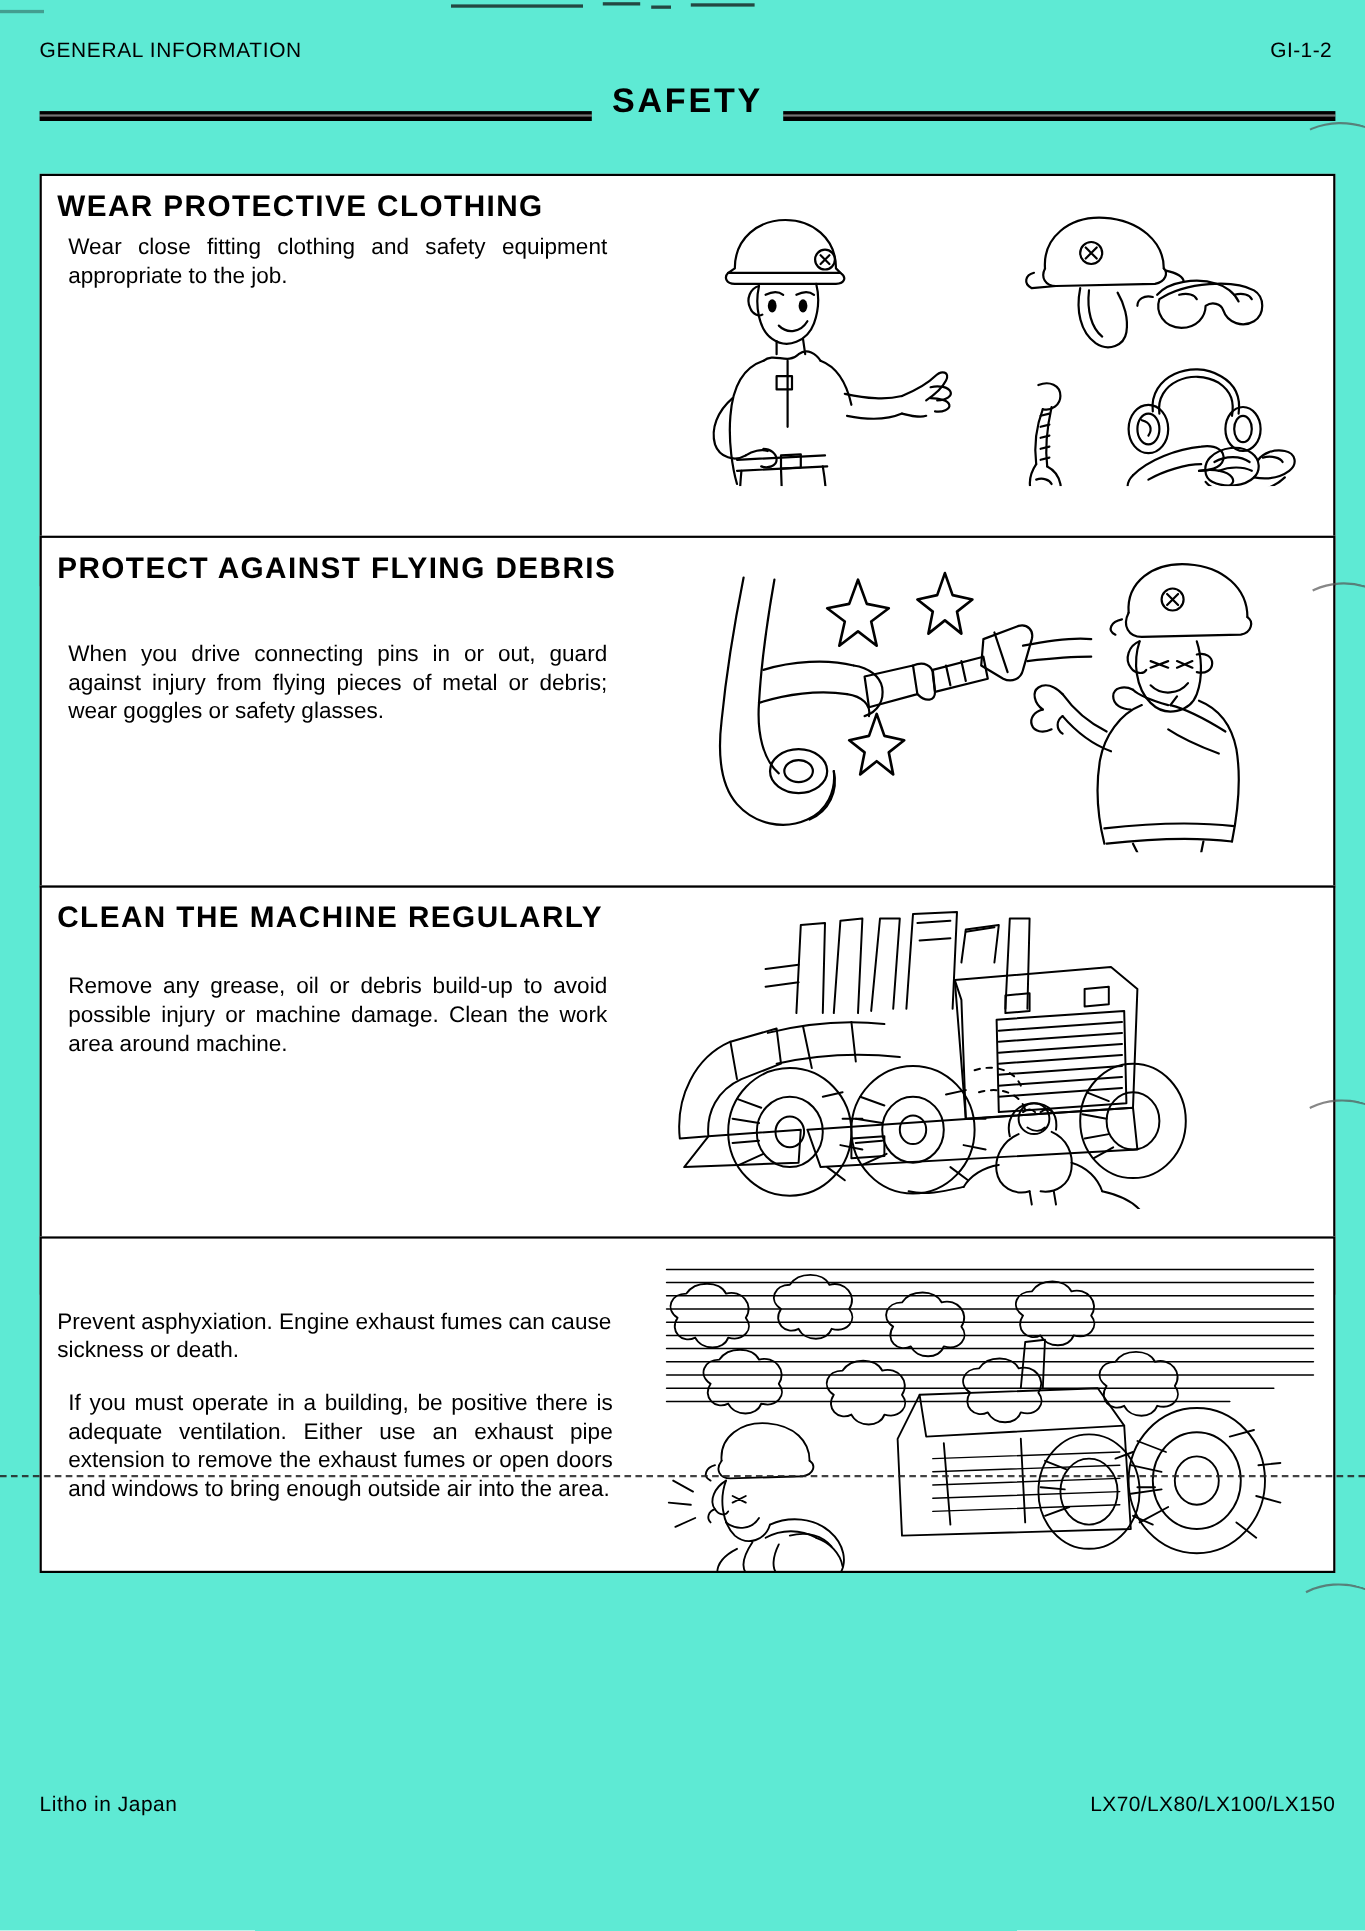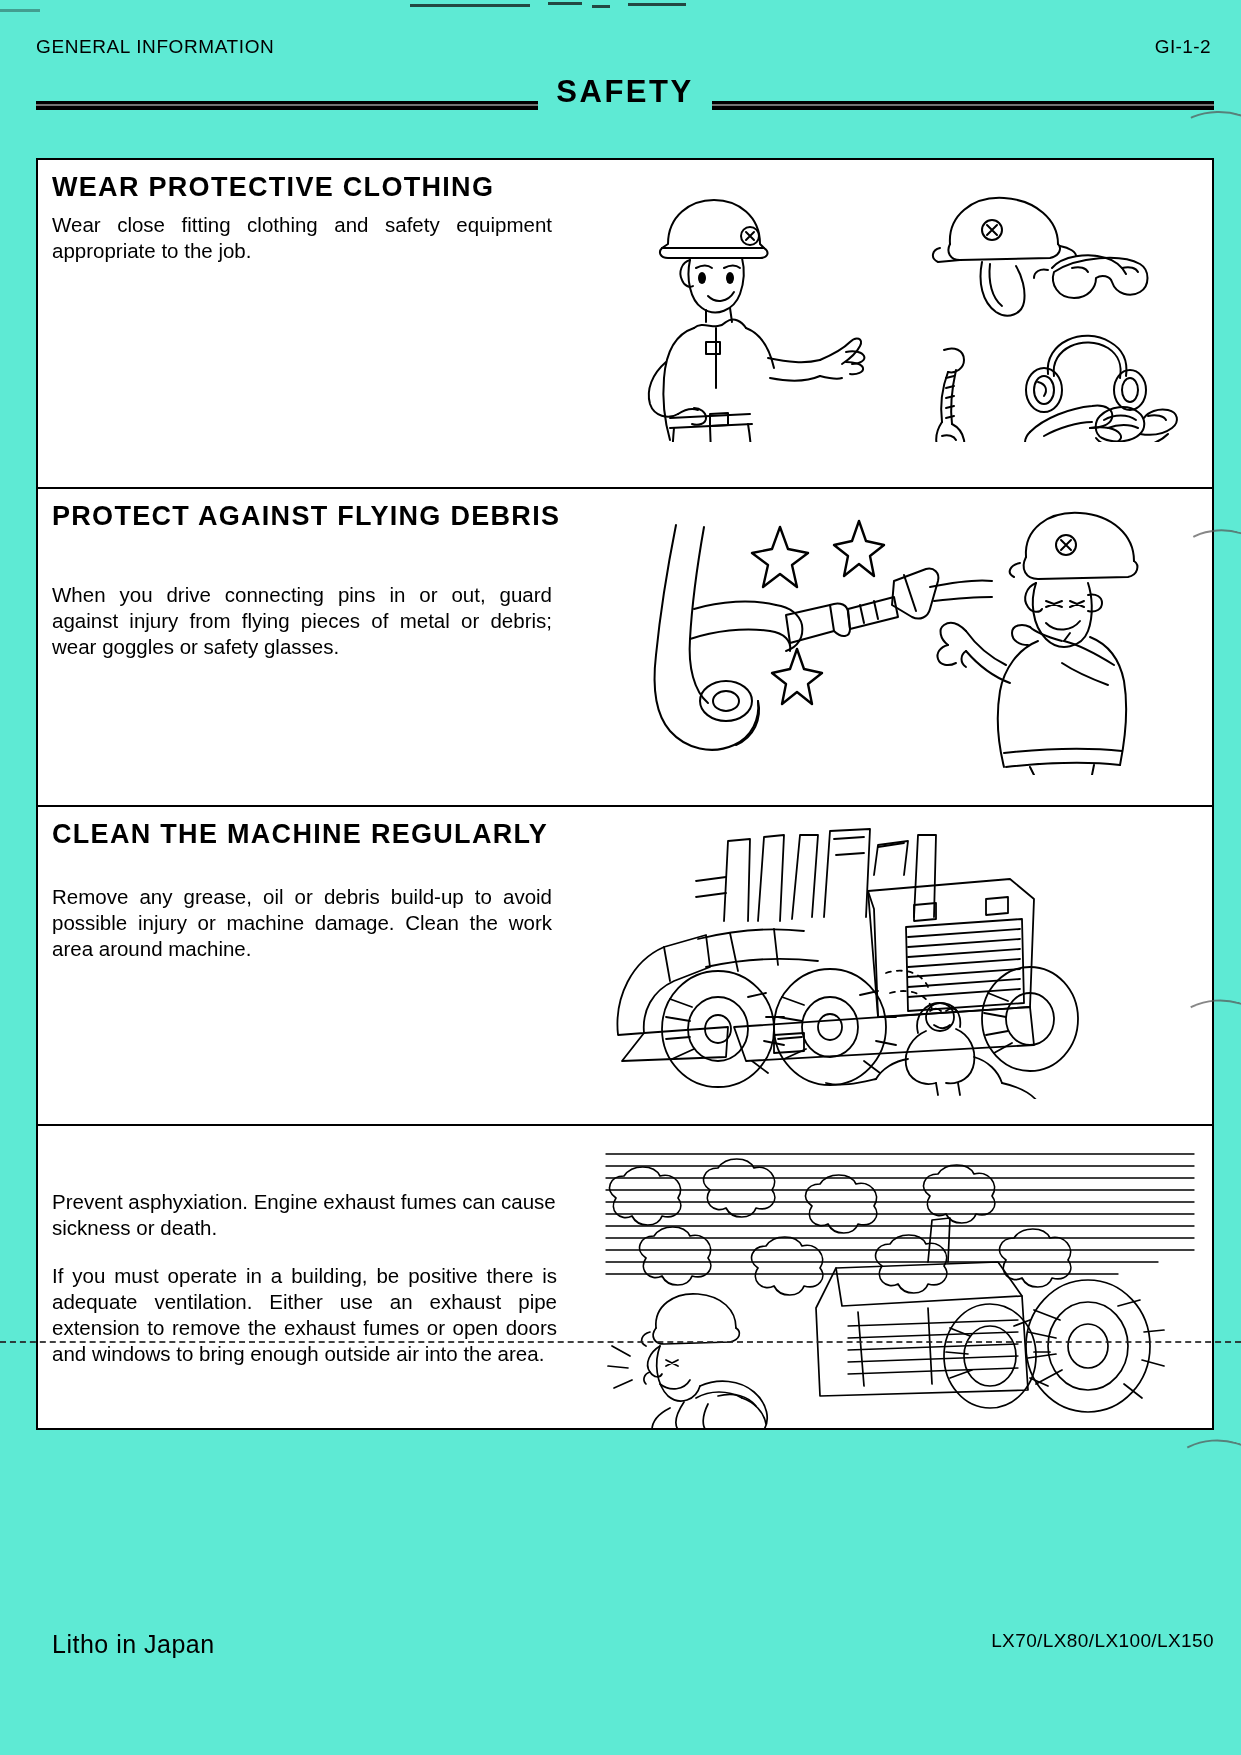--- a/index.html
+++ b/index.html
@@ -29,41 +29,41 @@
   
   .panel{position:absolute;left:36px;width:1178px;border:2.5px solid #000;background:#fff;box-sizing:border-box;}
   .p1{top:158px;height:375px;}
   .p2{top:487px;height:320px;}
   .p3{top:805px;height:372px;}
   .p4{top:1124px;height:306px;}
 
   .ptitle{position:absolute;left:14px;top:12px;font-size:27px;font-weight:bold;letter-spacing:1.3px;white-space:nowrap;}
   .pbody{position:absolute;left:14px;width:500px;font-size:20.5px;line-height:26px;text-align:justify;}
   .pbody p{margin:0 0 22px 0;}
-  .pbody p:last-child{margin-bottom:0;}
+  .pbody p:last-child{margin-bottom:0;margin-left:10px;}
 
   .p1 .pbody{top:52px;}
   .p2 .pbody{top:93px;}
   .p3 .pbody{top:77px;}
   .p4 .pbody{top:63px;width:505px;}
   .p4 .pbody{text-align:left;}
   .p4 .just{text-align:justify;}
 
   .art{position:absolute;overflow:hidden;}
   .art svg{display:block;}
 
   
   .fold-h{position:absolute;left:0;top:1341px;width:1241px;height:0;
     border-top:2px dashed #222;opacity:.85;}
   .arc{position:absolute;border:2px solid #555;border-radius:50%;
        border-left-color:transparent;border-bottom-color:transparent;opacity:.7;}
 
   
   .ftr{position:absolute;left:36px;top:1630px;width:1178px;height:30px;}
-  .ftr-left{position:absolute;left:16px;top:0;font-size:25px;letter-spacing:.5px;}
+  .ftr-left{position:absolute;left:0;top:0;font-size:19px;letter-spacing:.5px;}
   .ftr-right{position:absolute;right:0;top:0;font-size:19px;letter-spacing:.4px;}
 </style>
 </head>
 <body>
 
 <div class="page">
 
   <div class="scan-top">
     <div class="sm" style="left:410px;top:4px;width:120px;"></div>
     <div class="sm" style="left:548px;top:2px;width:34px;"></div>

